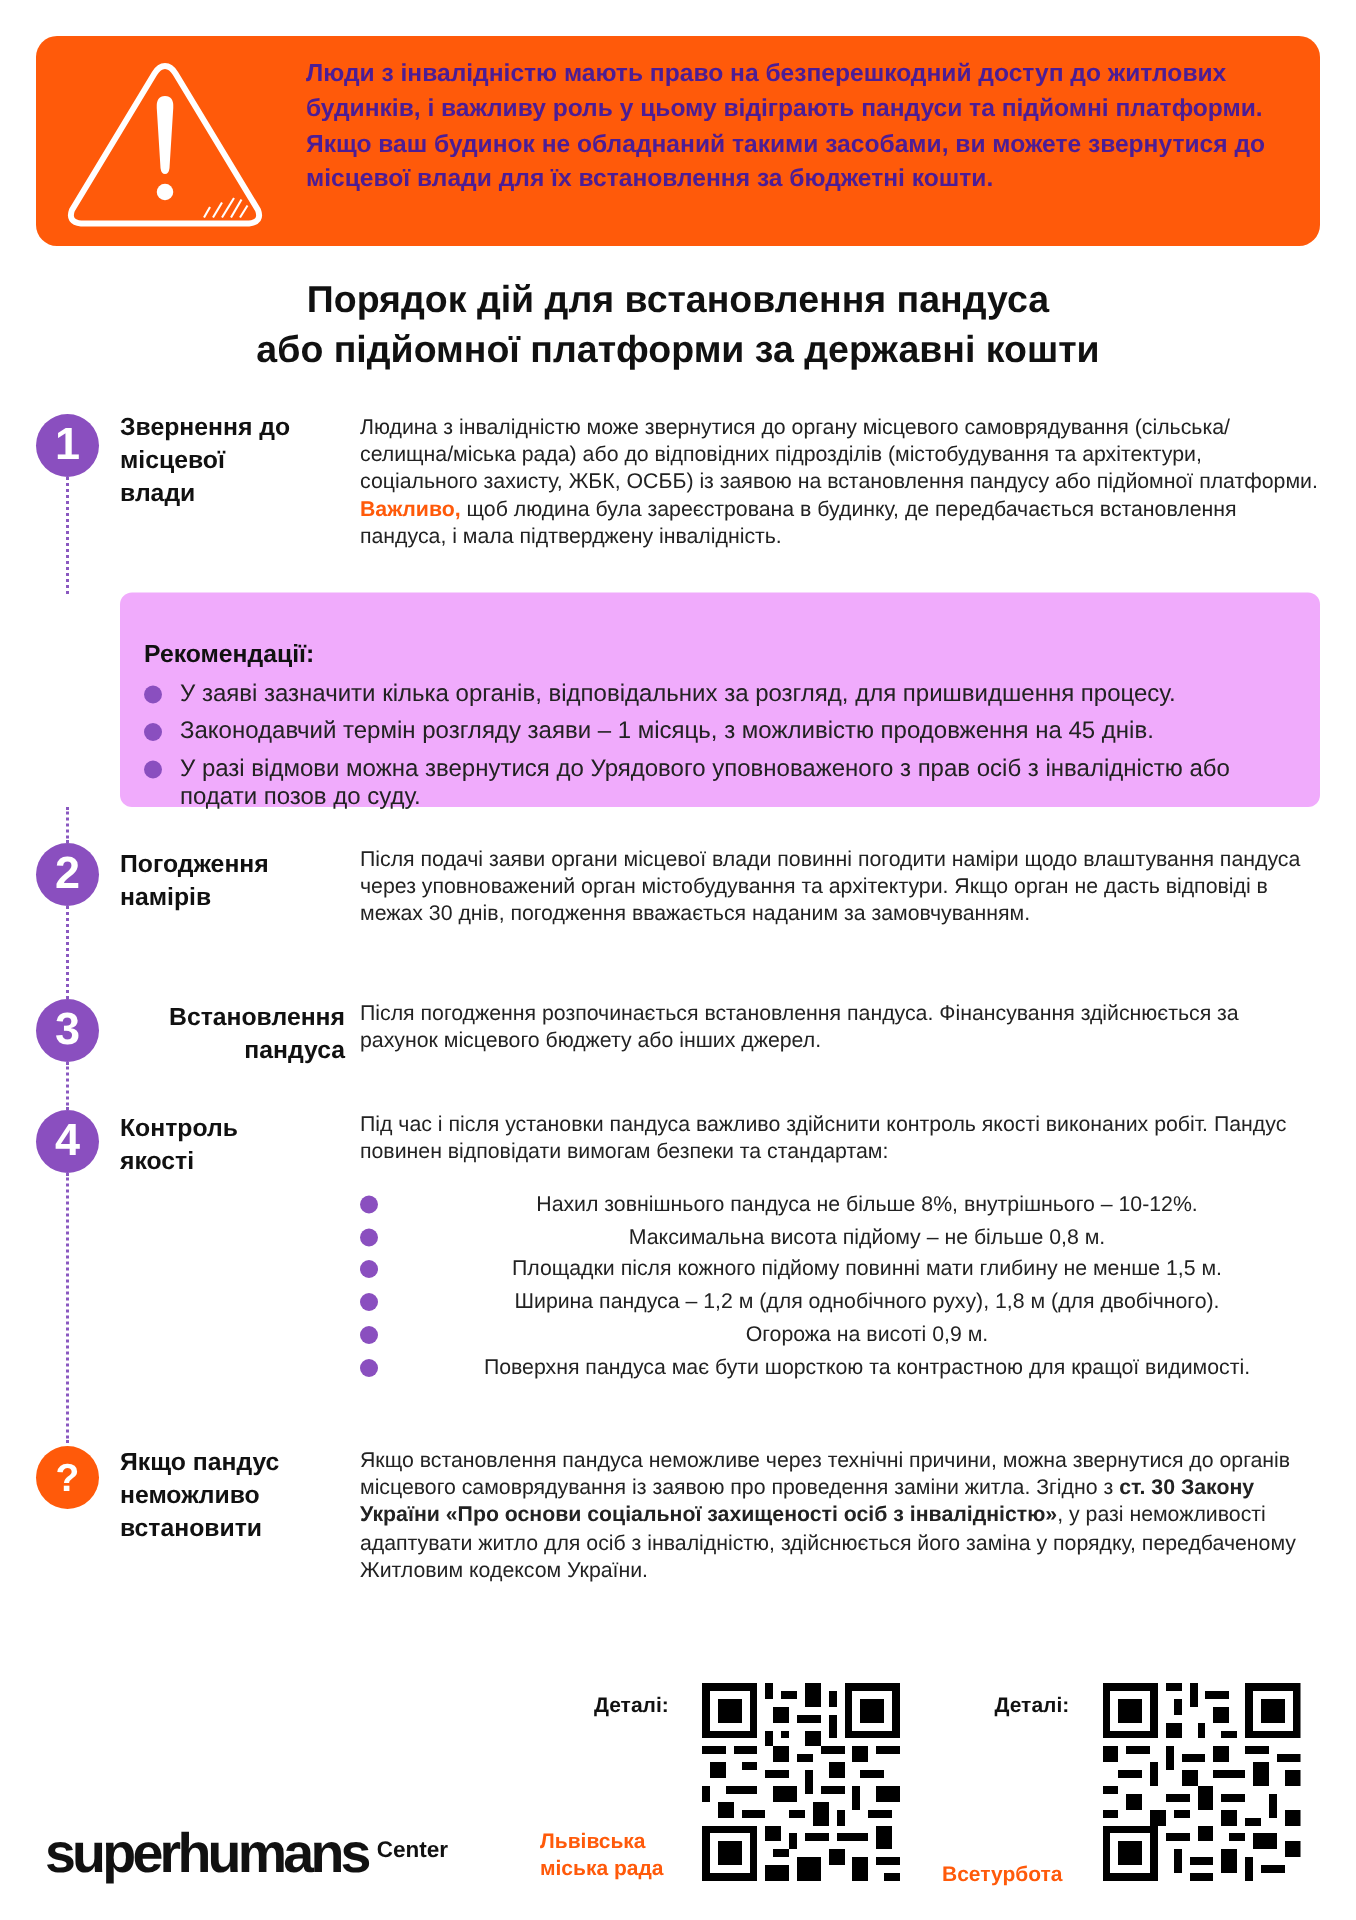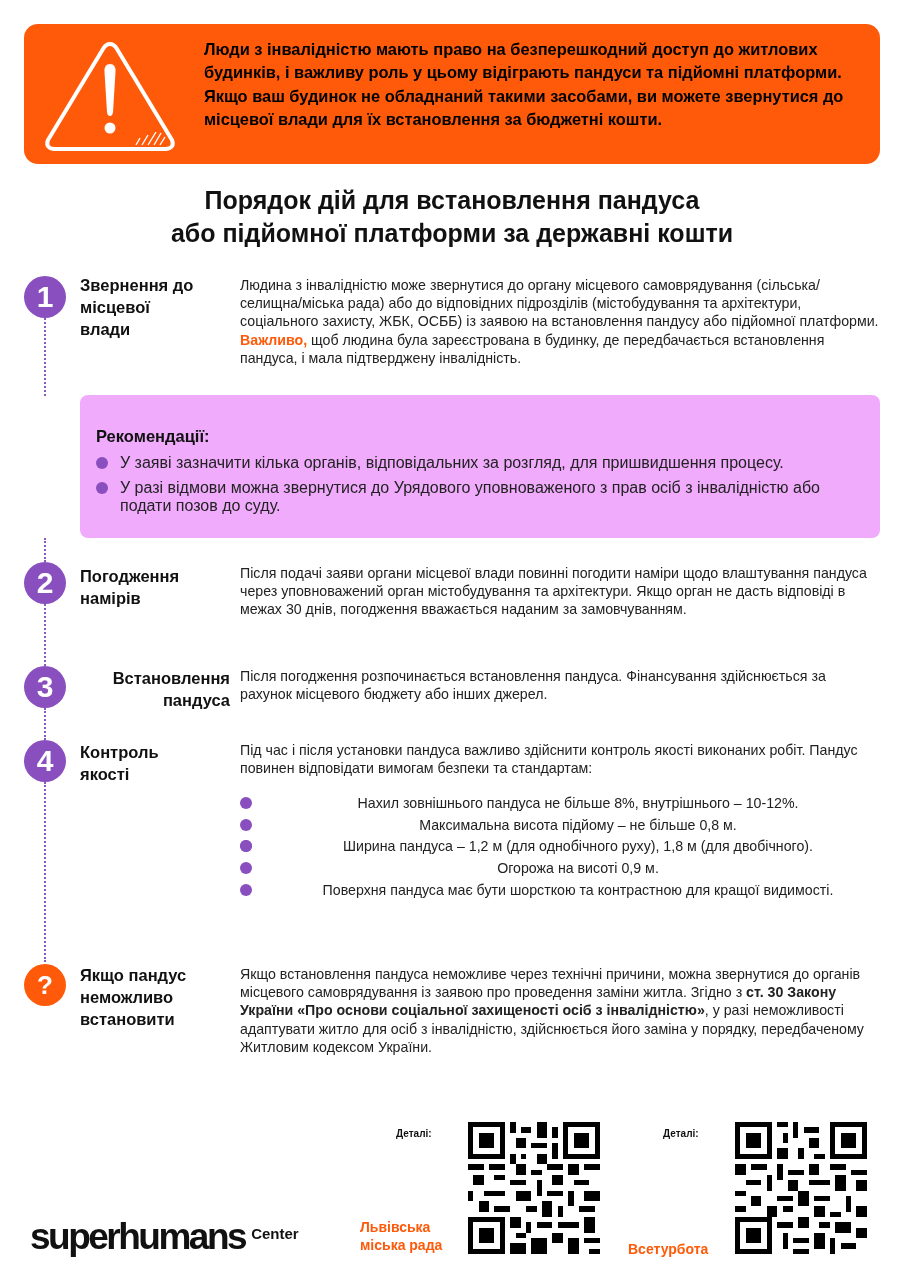--- a/index.html
+++ b/index.html
@@ -6,21 +6,21 @@
   html, body { width: 904px; height: 1280px; background: #ffffff; overflow: hidden; }
   body { font-family: "Liberation Sans", "DejaVu Sans", sans-serif; color: #1a1a1a; position: relative; }
 
   .banner {
     position: absolute; left: 24px; top: 24px; width: 856px; height: 140px;
     background: #ff5a0a; border-radius: 14px;
   }
   .banner .warn { position: absolute; left: 16px; top: 12px; width: 140px; height: 120px; }
   .banner .banner-text {
     position: absolute; left: 180px; top: 14px; width: 660px;
-    color: #000000; font-weight: bold; font-size: 16.4px; line-height: 23.4px;
+    color: #4c1d95; font-weight: bold; font-size: 16.4px; line-height: 23.4px;
   }
 
   .title {
     position: absolute; left: 0; top: 184px; width: 904px; text-align: center;
     font-size: 25px; font-weight: bold; line-height: 33px; color: #111;
   }
 
   .timeline-line {
     position: absolute; left: 44px; width: 0; border-left: 2px dotted #8a58c0;
   }
@@ -53,21 +53,21 @@
 
   .check-list { position: absolute; left: 240px; top: 794px; width: 650px; }
   .check-item { position: relative; padding-left: 26px; font-size: 14.2px; line-height: 18.2px; margin-bottom: 3.5px; color: #222; text-align: center; }
 
   .footer-logo {
     position: absolute; left: 30px; top: 1214px; font-family: "Liberation Sans", sans-serif;
     font-weight: bold; font-size: 37px; letter-spacing: -2.5px; color: #111; line-height: 40px;
   }
   .footer-logo .center { font-weight: bold; font-size: 15px; letter-spacing: 0; margin-left: 6px; vertical-align: 10px; }
 
-  .details-label { position: absolute; font-size: 10px; font-weight: bold; color: #111; }
+  .details-label { position: absolute; font-size: 14px; font-weight: bold; color: #111; }
   .org-label { position: absolute; font-size: 14px; font-weight: bold; color: #ff5a0a; line-height: 18px; }
   .qr { position: absolute; width: 132px; height: 132px; }
 </style>
 </head>
 <body>
 
 <div class="banner">
   <svg class="warn" viewBox="0 0 140 120">
     <path d="M70 8 Q74 8 77 13 L132 104 Q135 112 126 113 L14 113 Q5 112 8 104 L63 13 Q66 8 70 8 Z" fill="none" stroke="#fff" stroke-width="4" stroke-linejoin="round"></path>
     <path d="M70 28 Q76 28 75.5 36 L73 76 Q72.5 80 70 80 Q67.5 80 67 76 L64.5 36 Q64 28 70 28 Z" fill="#fff"></path>
@@ -96,38 +96,39 @@
 
 <div class="step-badge" style="top:276px;">1</div>
 <div class="step-title" style="top:274px;width:120px;">Звернення до місцевої влади</div>
 <div class="step-body" style="top:276px;">
   <span>Людина з інвалідністю може звернутися до органу місцевого самоврядування (сільська/селищна/міська рада) або до відповідних підрозділів (містобудування та архітектури, соціального захисту, ЖБК, ОСББ) із заявою на встановлення пандусу або підйомної платформи. </span><span class="hl">Важливо,</span><span> щоб людина була зареєстрована в будинку, де передбачається встановлення пандуса, і мала підтверджену інвалідність.</span>
 </div>
 
 <div class="rec-box">
   <div class="rec-title">Рекомендації:</div>
   <div class="rec-item"><span class="dot"></span><span>У заяві зазначити кілька органів, відповідальних за розгляд, для пришвидшення процесу.</span></div>
+  <div class="rec-item"><span class="dot"></span><span>Законодавчий термін розгляду заяви – 1 місяць, з можливістю продовження на 45 днів.</span></div>
   <div class="rec-item"><span class="dot"></span><span>У разі відмови можна звернутися до Урядового уповноваженого з прав осіб з інвалідністю або подати позов до суду.</span></div>
 </div>
 
 <div class="step-badge" style="top:562px;">2</div>
 <div class="step-title" style="top:565px;width:130px;">Погодження намірів</div>
 <div class="step-body" style="top:564px;">Після подачі заяви органи місцевої влади повинні погодити наміри щодо влаштування пандуса через уповноважений орган містобудування та архітектури. Якщо орган не дасть відповіді в межах 30 днів, погодження вважається наданим за замовчуванням.</div>
 
 <div class="step-badge" style="top:666px;">3</div>
 <div class="step-title" style="top:667px;text-align:right;">Встановлення пандуса</div>
 <div class="step-body" style="top:667px;">Після погодження розпочинається встановлення пандуса. Фінансування здійснюється за рахунок місцевого бюджету або інших джерел.</div>
 
 <div class="step-badge" style="top:740px;">4</div>
 <div class="step-title" style="top:741px;width:110px;">Контроль якості</div>
 <div class="step-body" style="top:741px;">Під час і після установки пандуса важливо здійснити контроль якості виконаних робіт. Пандус повинен відповідати вимогам безпеки та стандартам:</div>
 <div class="check-list">
   <div class="check-item"><span class="dot"></span><span>Нахил зовнішнього пандуса не більше 8%, внутрішнього – 10-12%.</span></div>
   <div class="check-item"><span class="dot"></span><span>Максимальна висота підйому – не більше 0,8 м.</span></div>
-  <div class="check-item"><span class="dot"></span></div>
+  <div class="check-item"><span class="dot"></span><span>Площадки після кожного підйому повинні мати глибину не менше 1,5 м.</span></div>
   <div class="check-item"><span class="dot"></span><span>Ширина пандуса – 1,2 м (для однобічного руху), 1,8 м (для двобічного).</span></div>
   <div class="check-item"><span class="dot"></span><span>Огорожа на висоті 0,9 м.</span></div>
   <div class="check-item"><span class="dot"></span><span>Поверхня пандуса має бути шорсткою та контрастною для кращої видимості.</span></div>
 </div>
 
 <div class="step-badge q" style="top:964px;">?</div>
 <div class="step-title" style="top:964px;width:135px;">Якщо пандус неможливо встановити</div>
 <div class="step-body" style="top:965px;">
   <span>Якщо встановлення пандуса неможливе через технічні причини, можна звернутися до органів місцевого самоврядування із заявою про проведення заміни житла. Згідно з </span><b>ст. 30 Закону України «Про основи соціальної захищеності осіб з інвалідністю»</b><span>, у разі неможливості адаптувати житло для осіб з інвалідністю, здійснюється його заміна у порядку, передбаченому Житловим кодексом України.</span>
 </div>

